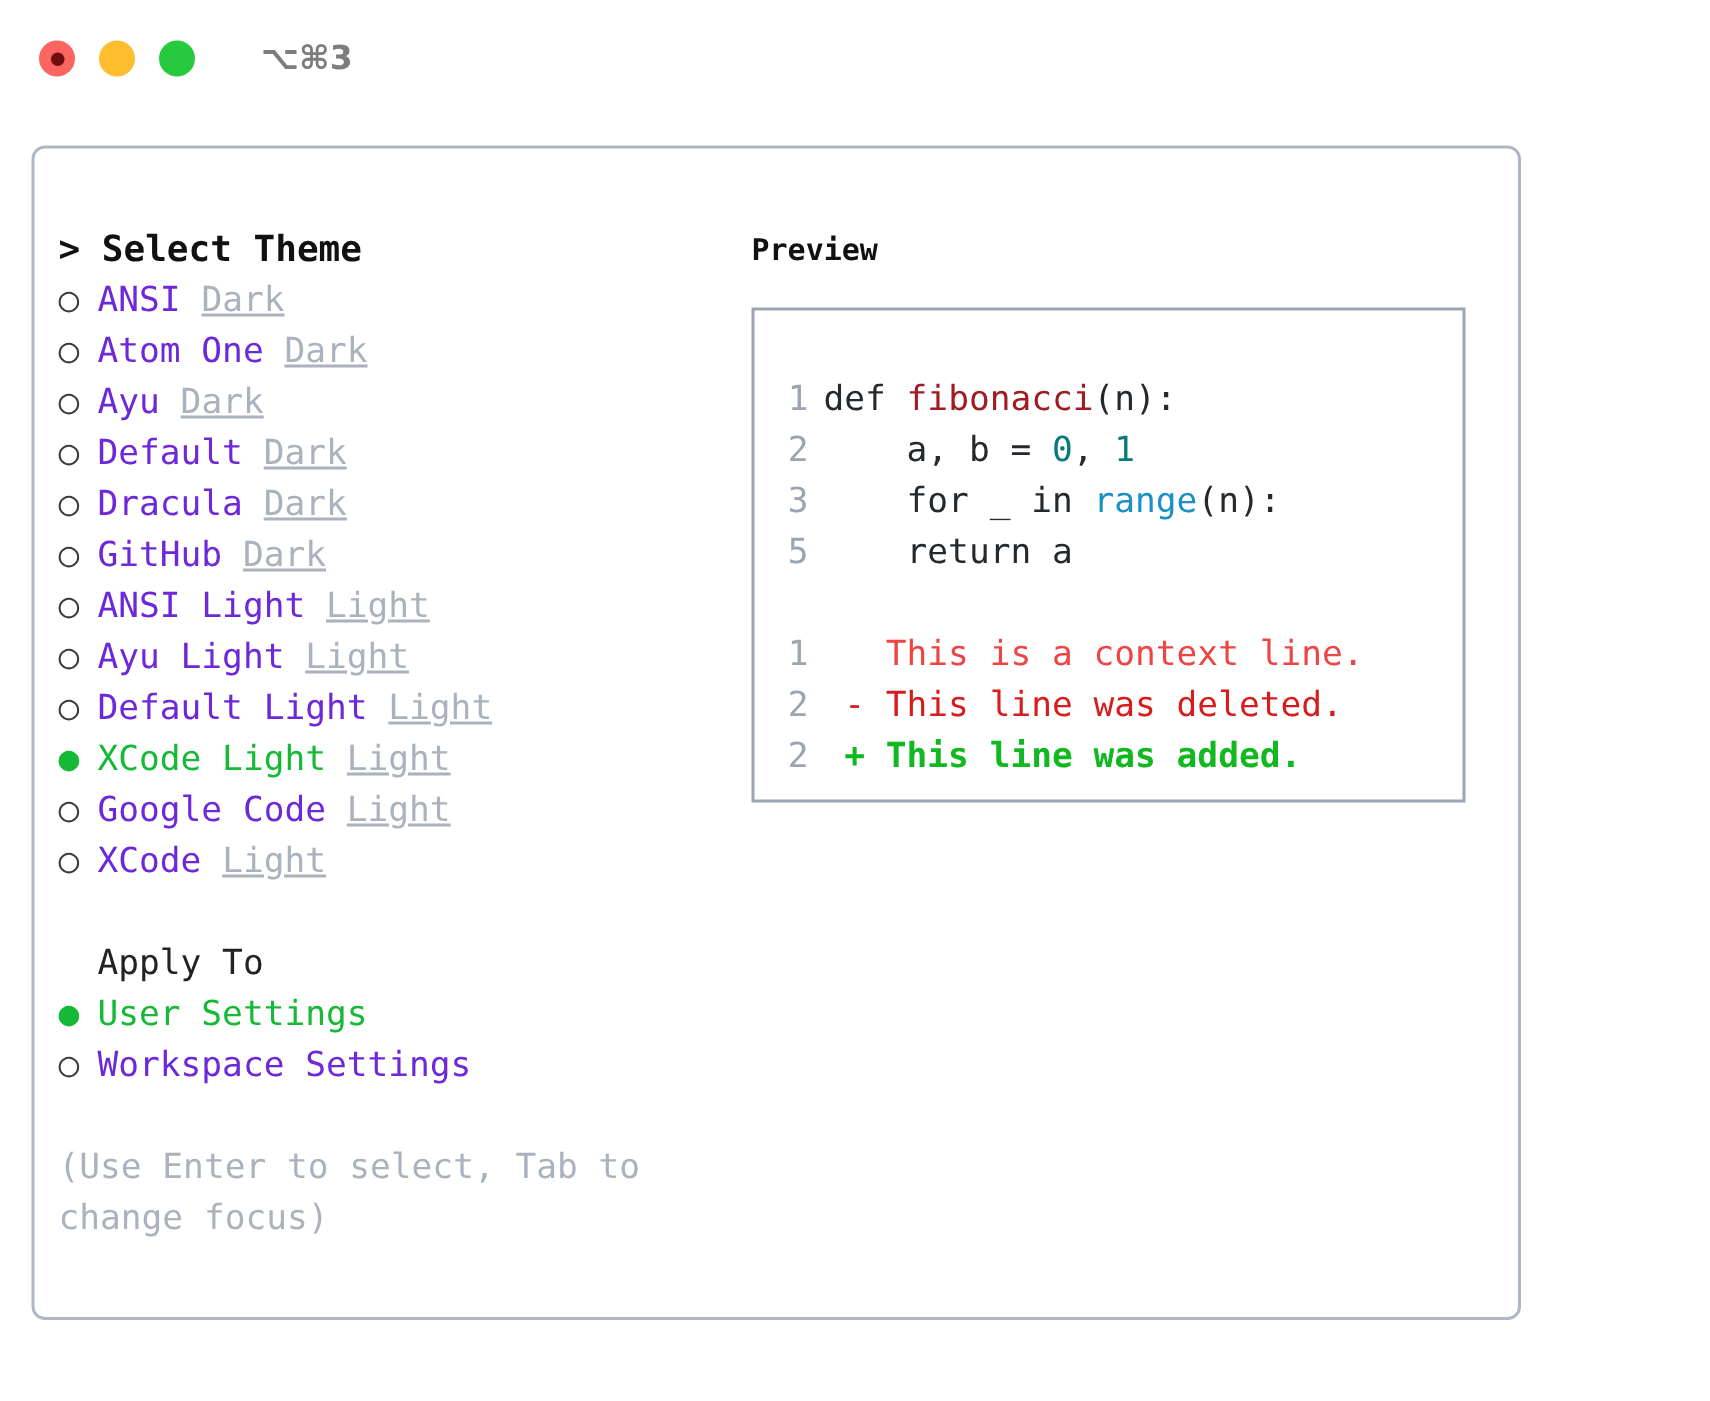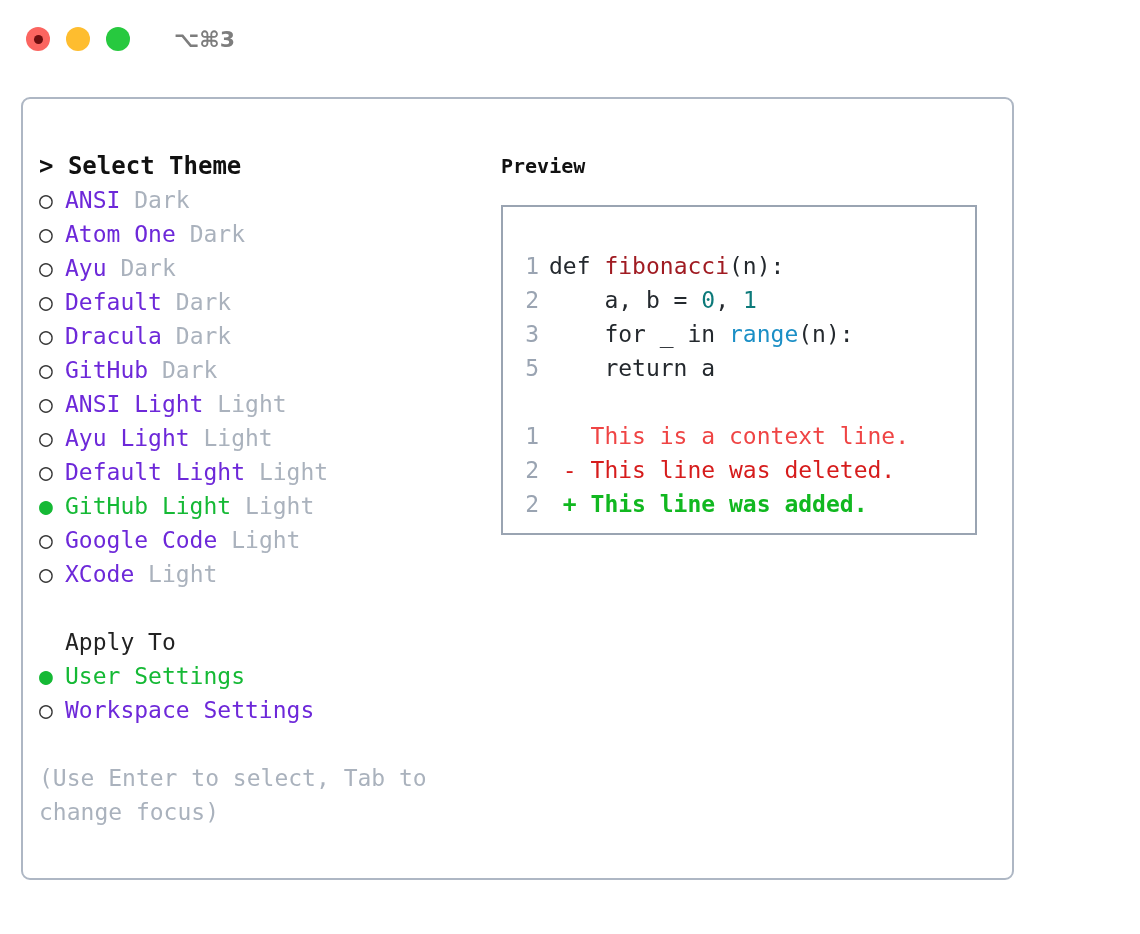--- a/index.html
+++ b/index.html
@@ -108,21 +108,21 @@
     display: block;
   }
   .bullet {
     display: inline-block;
     width: 26px;
     color: #3b3b3b;
   }
   .bullet.sel { color: #15b935; }
   .name { color: #6d28d9; }
   .row.selected .name { color: #15b935; }
-  .variant { color: #aab2bd; }
+  .variant { color: #aab2bd; text-decoration: underline; }
 
   .section-label {
     font-size: 23px;
     line-height: 34px;
     color: #222222;
     white-space: pre;
     padding-left: 26px;
   }
 
   .spacer-row { height: 34px; }
@@ -209,21 +209,21 @@
         <div id="theme-list">
             <div class="row"><span class="bullet">○</span><span class="name">ANSI</span> <span class="variant">Dark</span></div>
             <div class="row"><span class="bullet">○</span><span class="name">Atom One</span> <span class="variant">Dark</span></div>
             <div class="row"><span class="bullet">○</span><span class="name">Ayu</span> <span class="variant">Dark</span></div>
             <div class="row"><span class="bullet">○</span><span class="name">Default</span> <span class="variant">Dark</span></div>
             <div class="row"><span class="bullet">○</span><span class="name">Dracula</span> <span class="variant">Dark</span></div>
             <div class="row"><span class="bullet">○</span><span class="name">GitHub</span> <span class="variant">Dark</span></div>
             <div class="row"><span class="bullet">○</span><span class="name">ANSI Light</span> <span class="variant">Light</span></div>
             <div class="row"><span class="bullet">○</span><span class="name">Ayu Light</span> <span class="variant">Light</span></div>
             <div class="row"><span class="bullet">○</span><span class="name">Default Light</span> <span class="variant">Light</span></div>
-            <div class="row selected"><span class="bullet sel">●</span><span class="name">GitHub Light</span> <span class="variant">Light</span></div>
+            <div class="row selected"><span class="bullet sel">●</span><span class="name">XCode Light</span> <span class="variant">Light</span></div>
             <div class="row"><span class="bullet">○</span><span class="name">Google Code</span> <span class="variant">Light</span></div>
             <div class="row"><span class="bullet">○</span><span class="name">XCode</span> <span class="variant">Light</span></div>
           </div>
 
         <div class="spacer-row"></div>
 
         <div class="section-label">Apply To</div>
         <div id="apply-list">
             <div class="row selected"><span class="bullet sel">●</span><span class="name">User Settings</span></div>
             <div class="row"><span class="bullet">○</span><span class="name">Workspace Settings</span></div>

